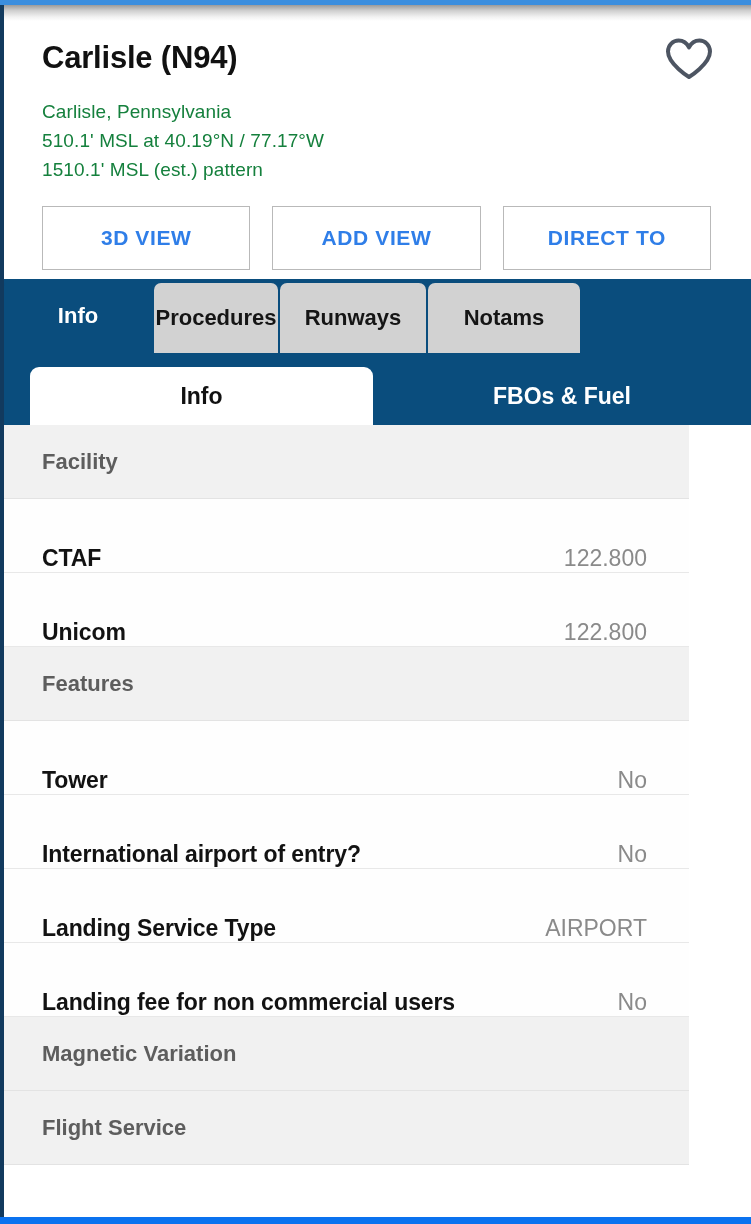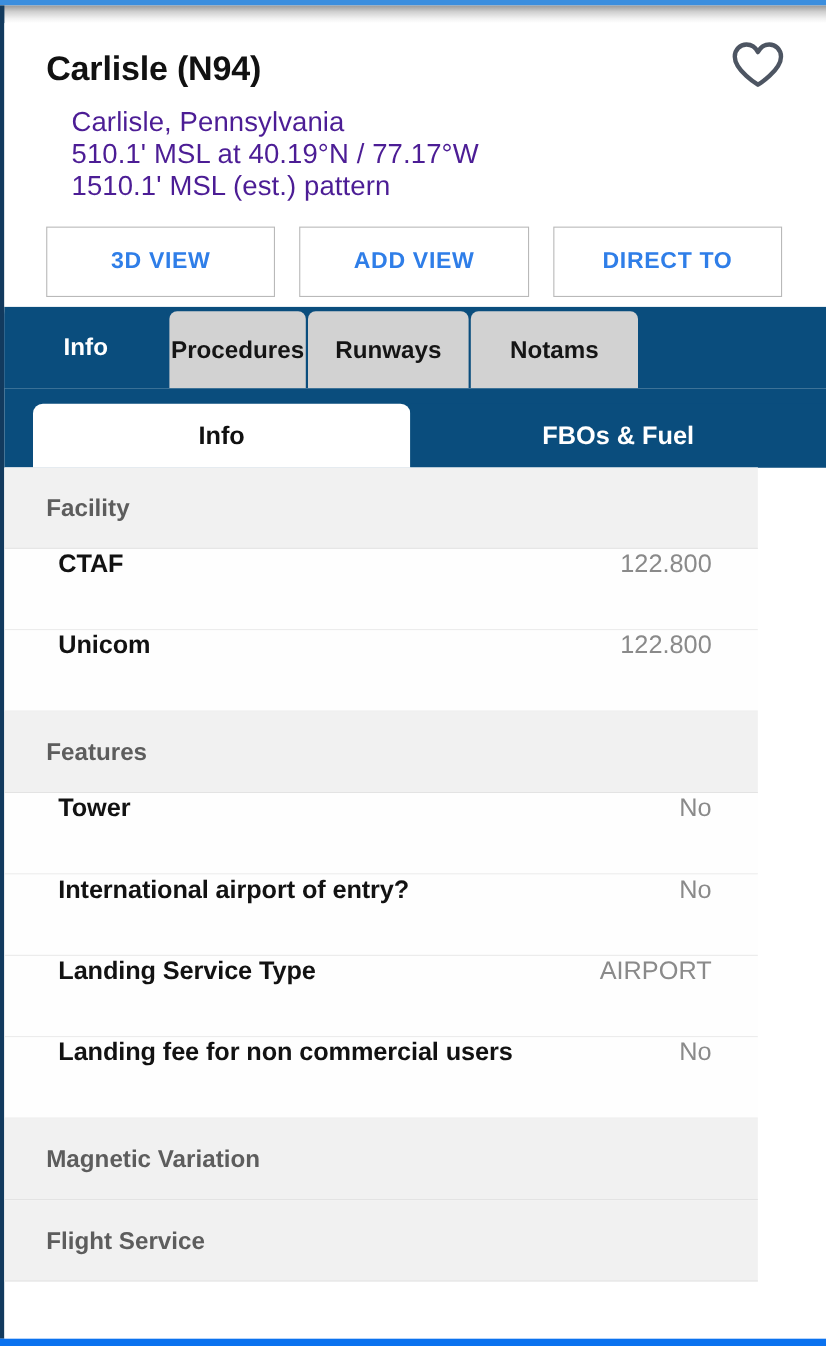--- a/index.html
+++ b/index.html
@@ -34,35 +34,35 @@
     background: #123a5e;
   }
 
   
   .header {
     position: absolute; top: 21px; left: 4px; width: 747px; height: 258px;
     background: #ffffff;
     padding: 12px 40px 0 38px;
   }
   .title-row {
-    display: flex; align-items: flex-end; justify-content: space-between; gap: 20px;
+    display: flex; align-items: center; justify-content: space-between; gap: 20px;
   }
   .page-title {
     font-size: 31px; font-weight: bold; color: #111111;
     letter-spacing: -0.2px; line-height: 1.25;
   }
   .fav-btn {
     width: 52px; height: 48px; display: flex;
     align-items: center; justify-content: center;
     margin-top: 2px; margin-right: -4px;
   }
   .fav-btn svg { display: block; }
   .subline {
-    font-size: 25px; color: #4c1d95; line-height: 29px;
-    margin-top: 14px; letter-spacing: 0.1px; margin-left: 23px;
+    font-size: 19px; color: #15803d; line-height: 29px;
+    margin-top: 14px; letter-spacing: 0.1px;
   }
   .subline div { white-space: nowrap; }
 
   .btn-row {
     display: flex; gap: 22px; margin-top: 22px;
   }
   .action-btn {
     flex: 1 1 0;
     height: 64px;
     border: 1px solid #b9b9b9;
@@ -129,22 +129,22 @@
   }
   .section-head {
     height: 74px; background: #f1f1f1;
     display: flex; align-items: center;
     padding-left: 38px;
     font-size: 22px; font-weight: bold; color: #5d5d5d;
     border-bottom: 1px solid #e3e3e3;
   }
   .row {
     height: 74px; background: #fefefe;
-    display: flex; align-items: flex-start; justify-content: space-between;
-    padding: 0 42px 0 49px;
+    display: flex; align-items: flex-end; justify-content: space-between;
+    padding: 0 42px 0 38px;
     border-bottom: 1px solid #e8e8e8;
     cursor: pointer;
   }
   .row-label {
     font-size: 23px; font-weight: bold; color: #121212;
     letter-spacing: -0.1px;
   }
   .row-value {
     font-size: 23px; color: #8a8a8a; white-space: nowrap;
   }

